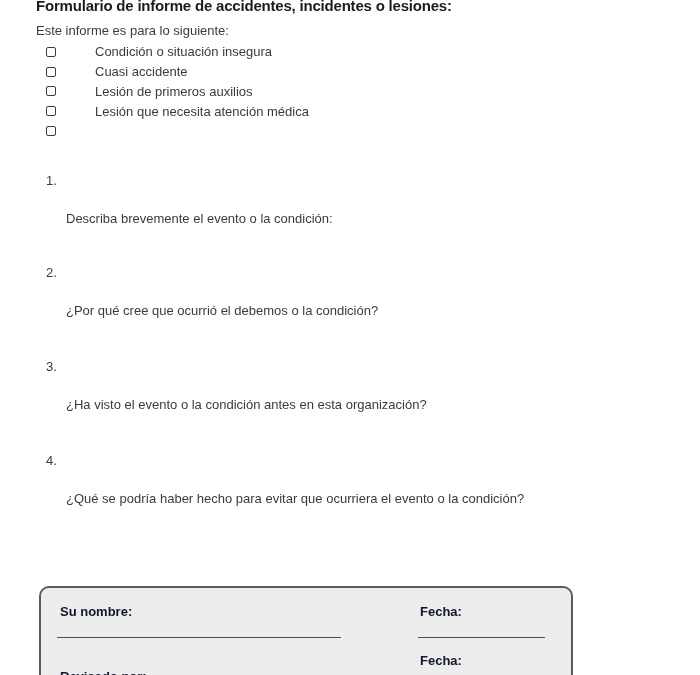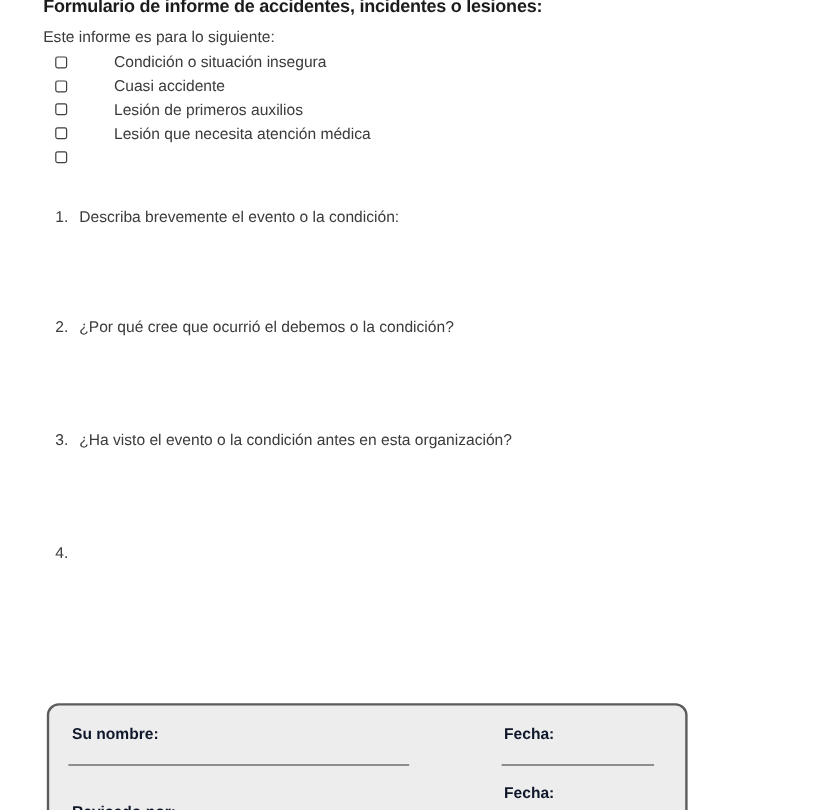--- a/index.html
+++ b/index.html
@@ -59,21 +59,21 @@
   }
   .question {
     position: absolute;
     left: 46px;
     display: flex;
     font-size: 13px;
     line-height: 20px;
     color: #3b3b3b;
   }
   .q-num { width: 20px; flex: none; }
-  .q-text { max-width: 515px; }
+  .q-text { max-width: 515px; margin-top: 38px; }
   .q-pos-0 { top: 171px; }
   .q-pos-1 { top: 263px; }
   .q-pos-2 { top: 357px; }
   .q-pos-3 { top: 451px; }
   .sig-box {
     position: absolute;
     left: 39px;
     top: 586px;
     width: 530px;
     height: 130px;
@@ -147,20 +147,21 @@
       </div>
       <div class="question q-pos-2">
         <span class="q-num">3.</span>
         <div class="q-text">
           <div>¿Ha visto el evento o la condición antes en esta organización?</div>
         </div>
       </div>
       <div class="question q-pos-3">
         <span class="q-num">4.</span>
         <div class="q-text">
+          <div>¿Qué se podría haber hecho para evitar que ocurriera el evento o la condición?</div>
         </div>
       </div>
     </div>
 
   <div class="sig-box">
     <div class="sig-label lbl-name">Su nombre:</div>
     <div class="sig-label lbl-date1">Fecha:</div>
     <div class="sig-line line-name"></div>
     <div class="sig-line line-date1"></div>
     <div class="sig-label lbl-reviewed">Revisado por:</div>

